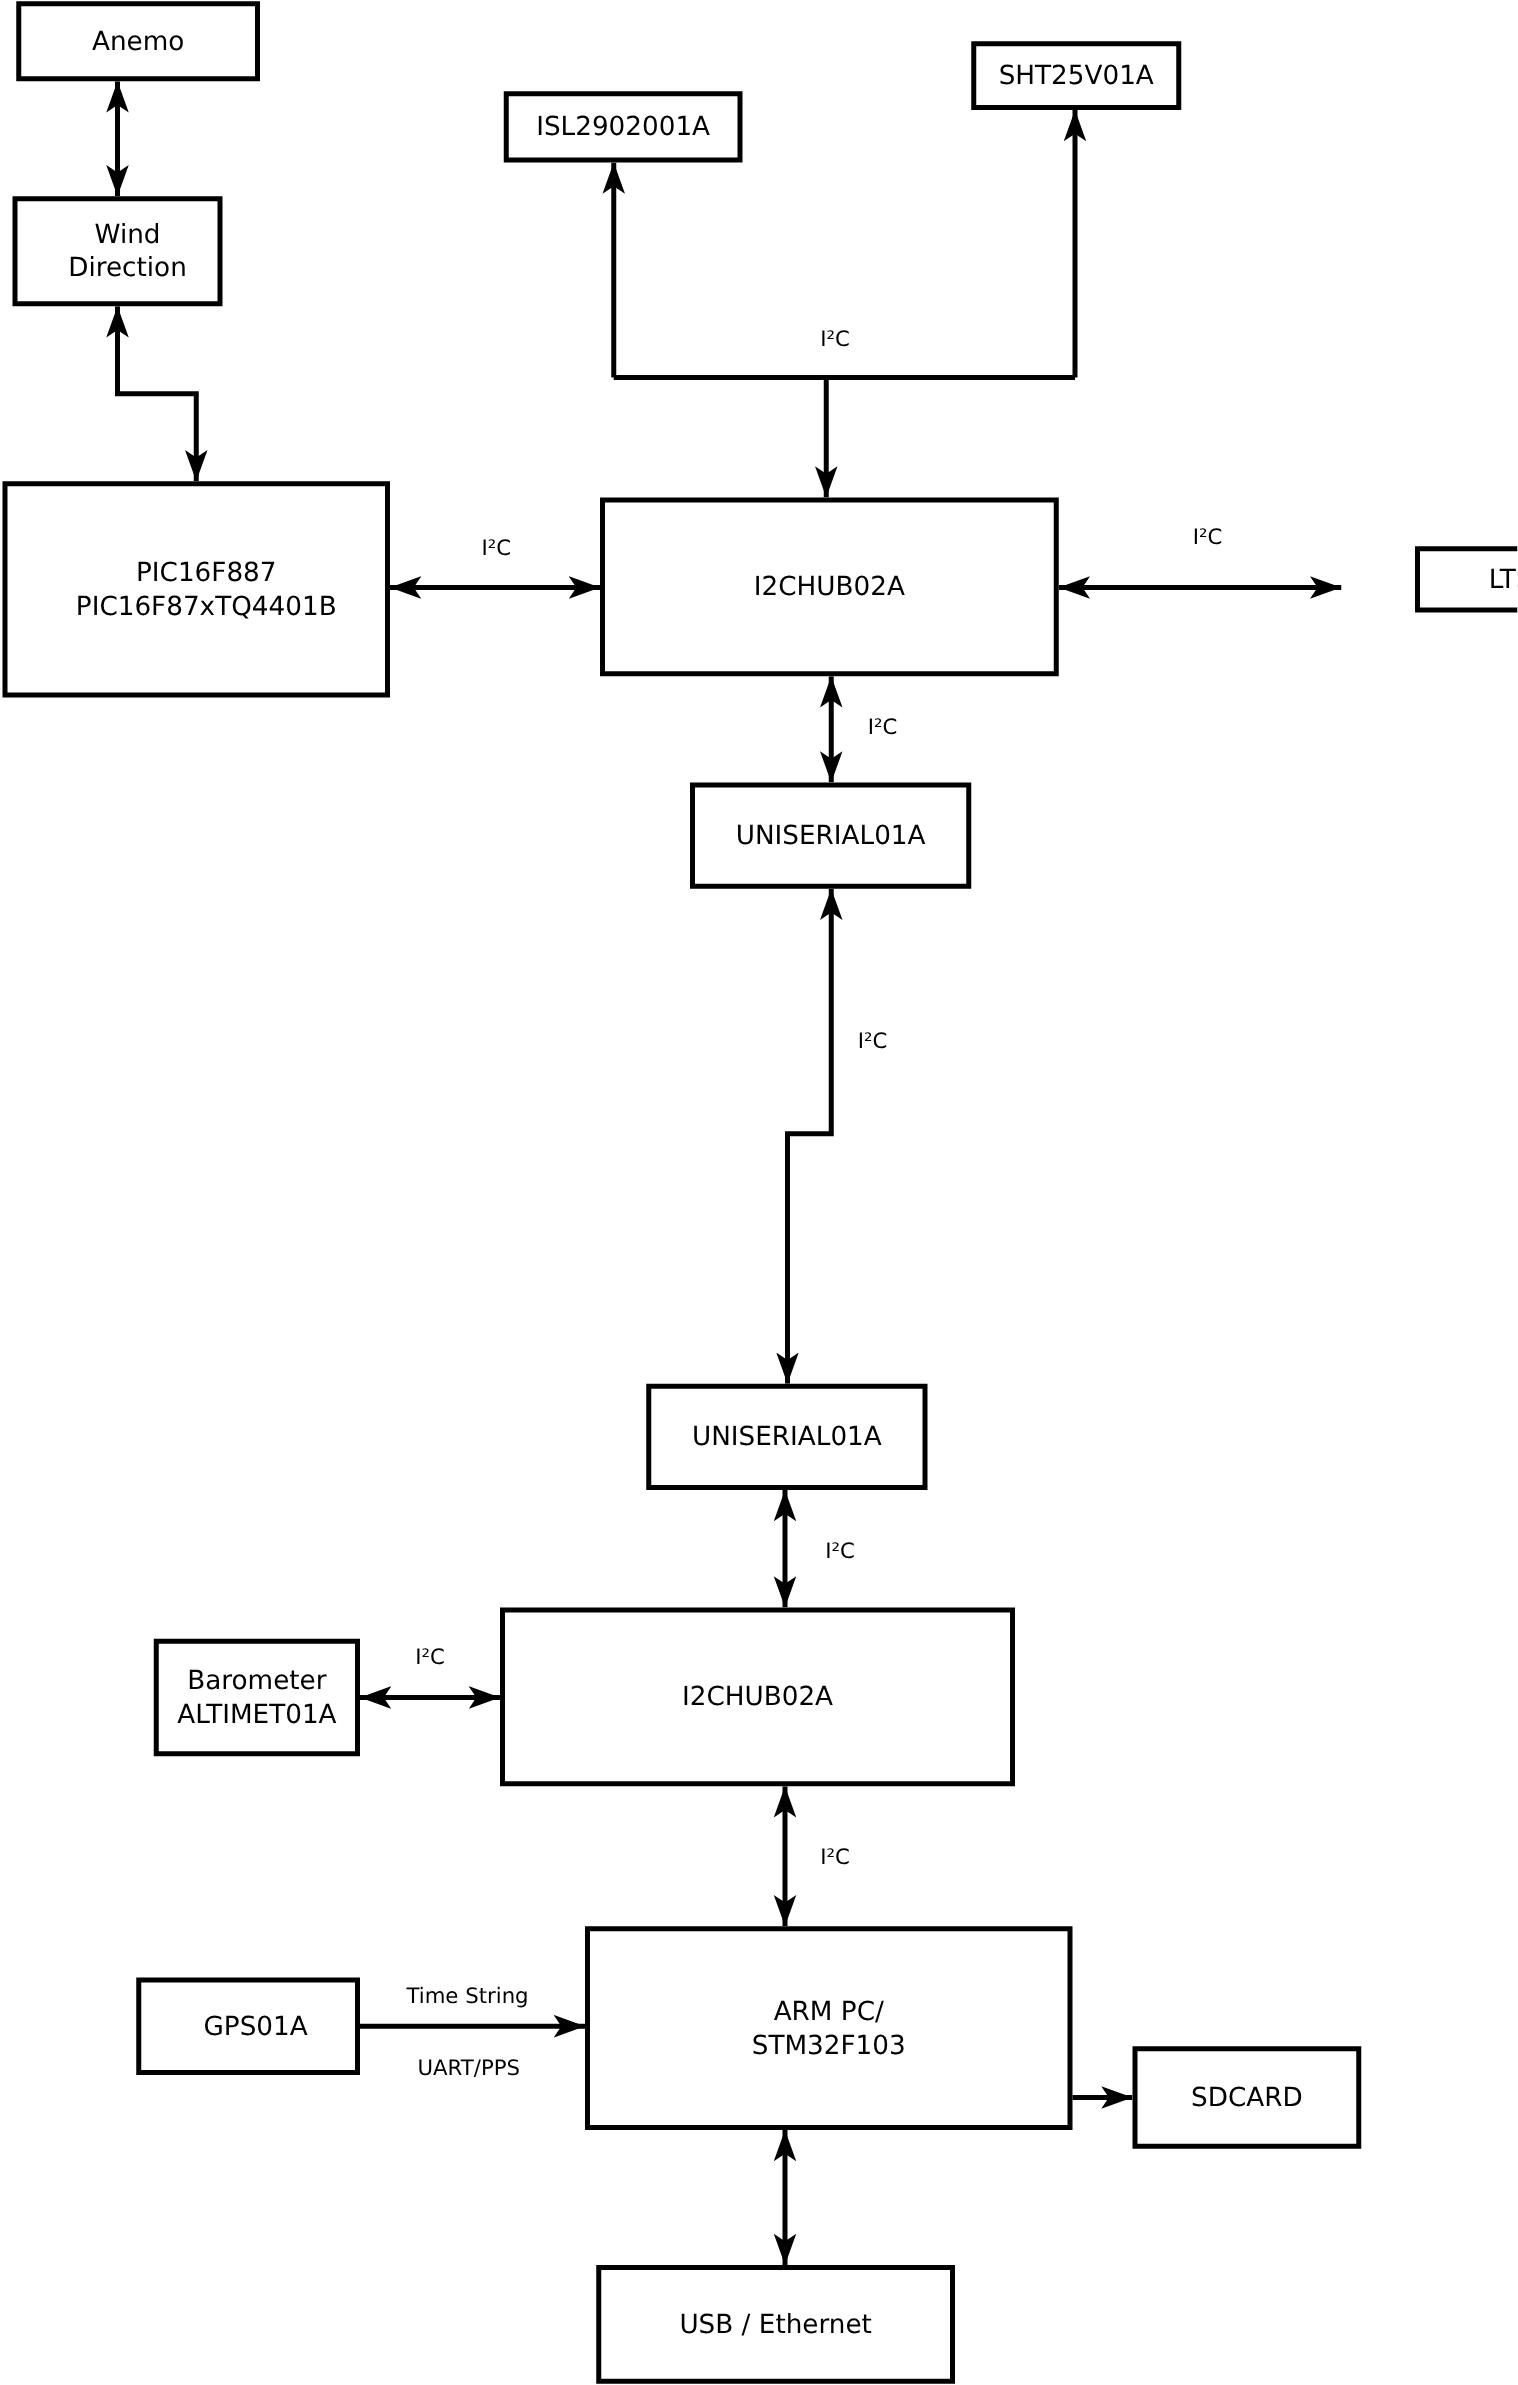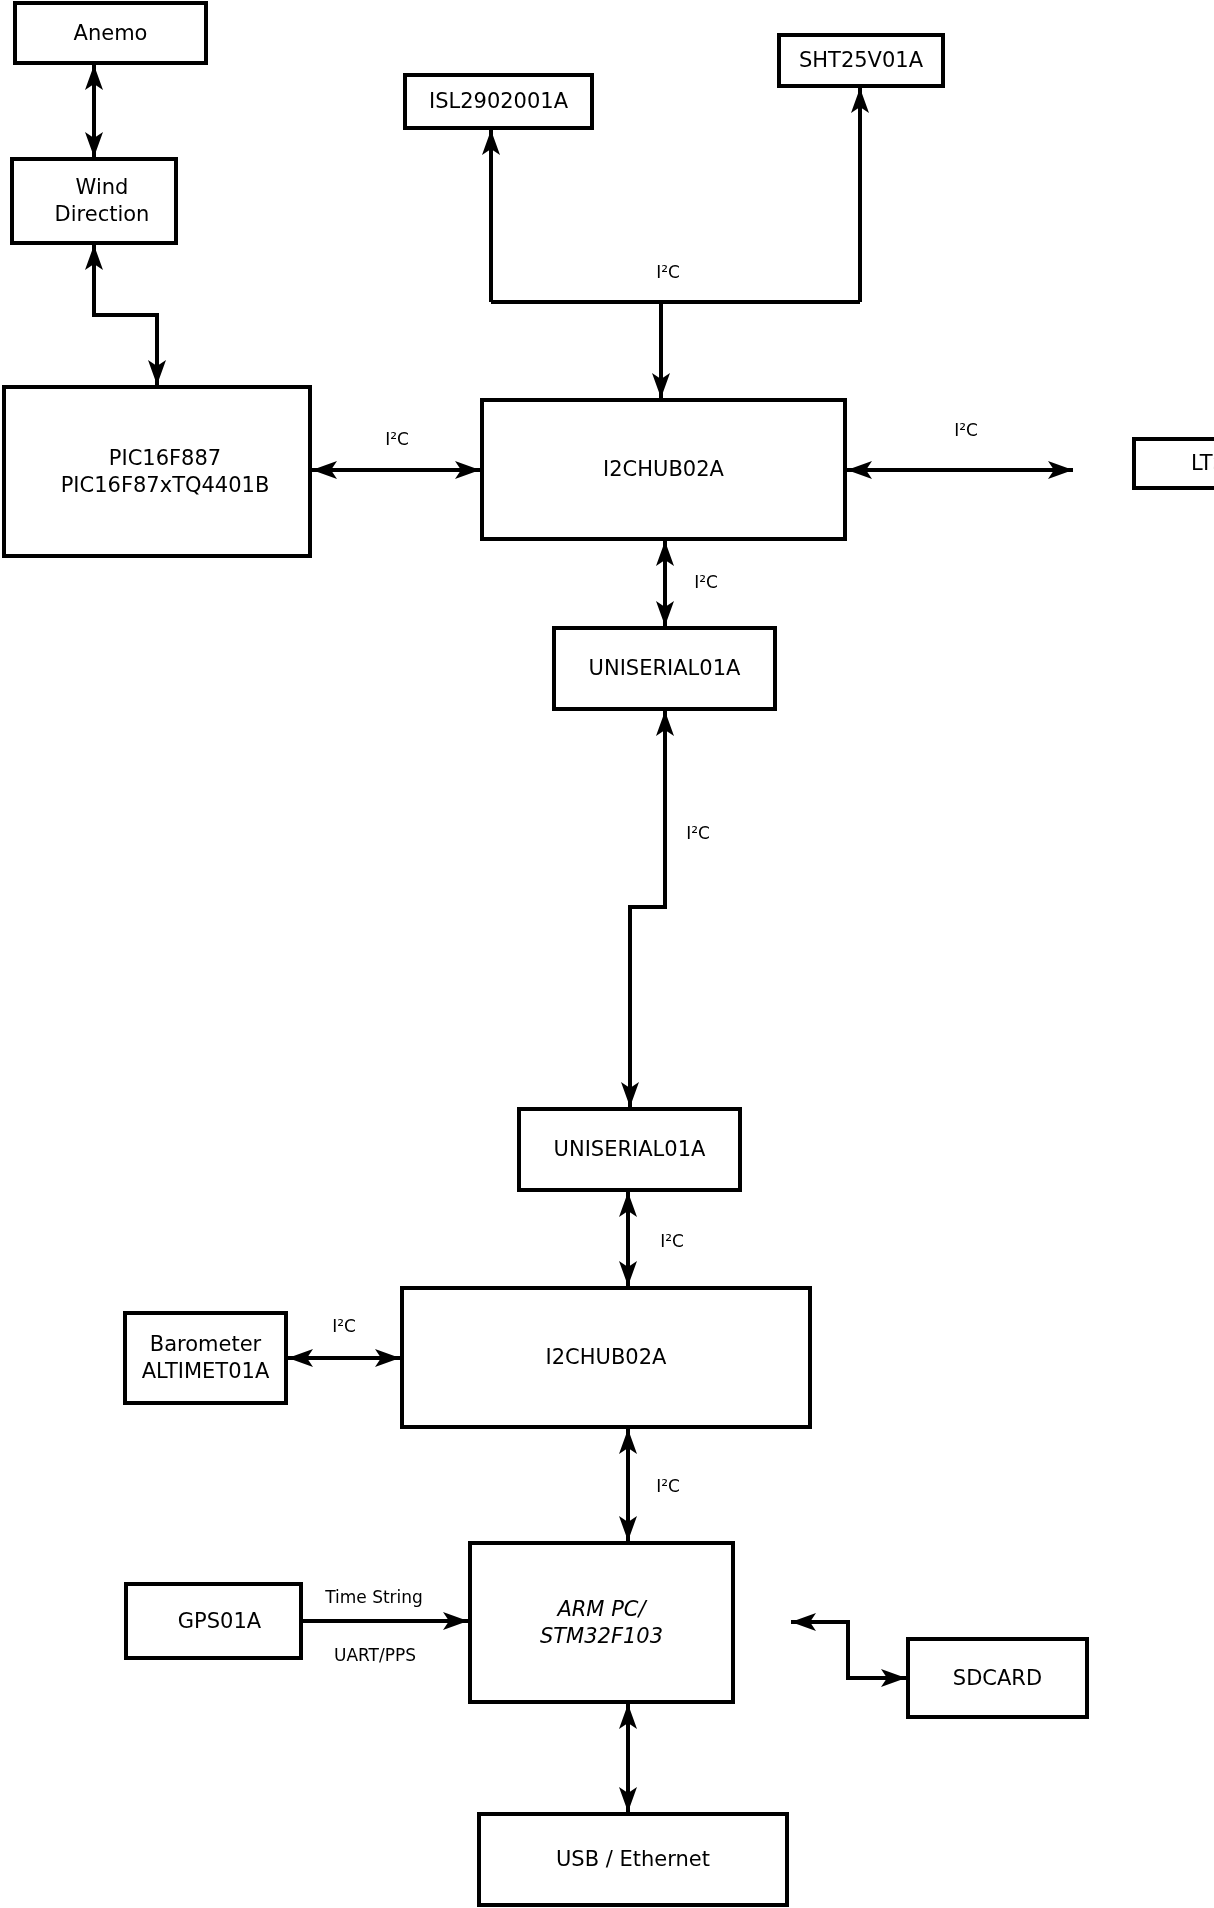--- a/index.html
+++ b/index.html
@@ -102,31 +102,31 @@
   <div class="node" style="left:517px; top:1107px; width:225px; height:85px;">
       <span class="nl">UNISERIAL01A</span>
     </div>
   <div class="node" style="left:123px; top:1311px; width:165px; height:94px;">
       <span class="nl">Barometer
 ALTIMET01A</span>
     </div>
   <div class="node" style="left:400px; top:1286px; width:412px; height:143px;">
       <span class="nl">I2CHUB02A</span>
     </div>
-  <div class="node" style="left:124px; top:1582px; width:179px; height:78px;padding-left:12px;">
+  <div class="node" style="left:109px; top:1582px; width:179px; height:78px;padding-left:12px;">
       <span class="nl">GPS01A</span>
     </div>
-  <div class="node" style="left:468px; top:1541px; width:267px; height:163px;font-style:italic;">
+  <div class="node" style="left:468px; top:1541px; width:390px; height:163px;">
       <span class="nl">ARM PC/
 STM32F103</span>
     </div>
   <div class="node" style="left:906px; top:1637px; width:183px; height:82px;">
       <span class="nl">SDCARD</span>
     </div>
-  <div class="node" style="left:477px; top:1812px; width:312px; height:95px;">
+  <div class="node" style="left:477px; top:1812px; width:287px; height:95px;">
       <span class="nl">USB / Ethernet</span>
     </div>
 
   <div class="elabel" style="left:668px; top:272px;">I²C</div>
   <div class="elabel" style="left:397px; top:439px;">I²C</div>
   <div class="elabel" style="left:966px; top:430px;">I²C</div>
   <div class="elabel" style="left:706px; top:582px;">I²C</div>
   <div class="elabel" style="left:698px; top:833px;">I²C</div>
   <div class="elabel" style="left:672px; top:1241px;">I²C</div>
   <div class="elabel" style="left:344px; top:1326px;">I²C</div>

